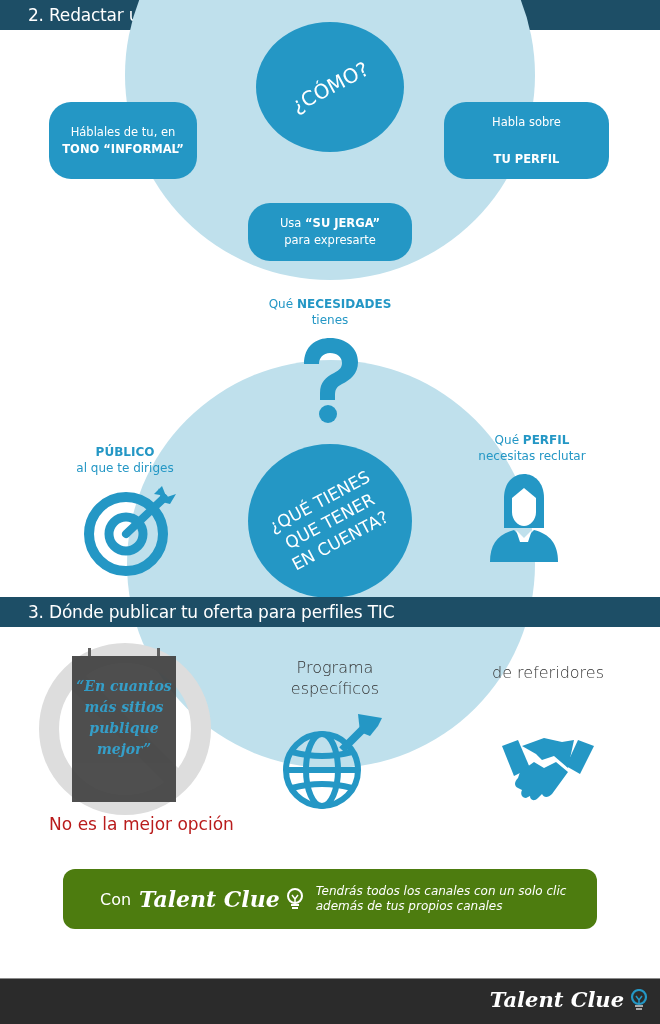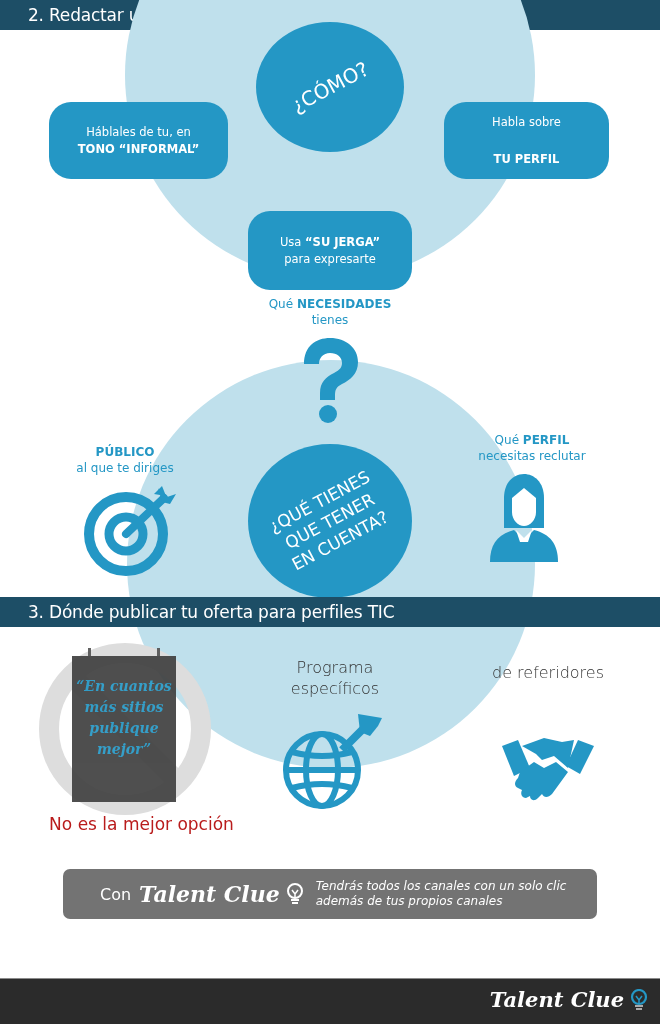--- a/index.html
+++ b/index.html
@@ -18,51 +18,51 @@
     font-family: "DejaVu Sans", sans-serif; }
   .rbox { position: absolute; background: #2497c5; border-radius: 22px; color: #ffffff;
     display: flex; flex-direction: column; align-items: center; justify-content: center;
     text-align: center; font-family: "DejaVu Sans", sans-serif; font-size: 11.5px; line-height: 17px; }
   .rbox b { font-weight: bold; }
   .label { position: absolute; text-align: center; font-family: "DejaVu Sans", sans-serif;
     font-size: 12px; line-height: 16px; color: #2497c5; }
   .label b { font-weight: bold; }
   .opt-title { position: absolute; text-align: center; font-family: "DejaVu Sans", sans-serif;
     font-size: 16px; line-height: 21px; color: #333333; font-weight: 300; }
-  .cta { position: absolute; left: 63px; top: 869px; width: 534px; height: 50px;
-    background: #737373; border-radius: 7px; color: #ffffff;
+  .cta { position: absolute; left: 63px; top: 869px; width: 534px; height: 60px;
+    background: #4d7c0f; border-radius: 12px; color: #ffffff;
     display: flex; align-items: center; }
   .footer { position: absolute; left: 0; top: 978px; width: 660px; height: 46px; background: #2b2b2b;
     border-top: 1px solid #8a8a8a; }
   .brand { font-family: "DejaVu Serif", serif; font-style: italic; font-weight: bold; }
 </style>
 </head>
 <body>
 
 <div class="header-bar" style="top:0;">
   <span>2. Redactar una oferta de empleo para perfiles TIC</span>
 </div>
 
 <div class="big-circle" style="left:125px; top:-130px; width:410px; height:410px;"></div>
 
 <div class="dark-circle" style="left:256px; top:22px; width:148px; height:130px; border-radius:50%;">
   <span style="transform:rotate(-28deg); font-size:20px; display:inline-block;">¿CÓMO?</span>
 </div>
 
-<div class="rbox" style="left:49px; top:102px; width:179px; height:77px;">
+<div class="rbox" style="left:49px; top:102px; width:148px; height:77px;">
   <span>Háblales de tu, en</span>
   <b>TONO “INFORMAL”</b>
 </div>
 
 <div class="rbox" style="left:444px; top:102px; width:165px; height:77px;gap:20px;">
   <span>Habla sobre</span>
   <b>TU PERFIL</b>
 </div>
 
-<div class="rbox" style="left:248px; top:211px; width:164px; height:79px;">
+<div class="rbox" style="left:248px; top:203px; width:164px; height:58px;">
   <span><span>Usa </span><b>“SU JERGA”</b></span>
   <span>para expresarte</span>
 </div>
 
 <div class="label" style="left:230px; top:296px; width:200px;">
   <div><span>Qué </span><b>NECESIDADES</b></div>
   <div>tienes</div>
 </div>
 
 <div class="big-circle" style="left:127px; top:360px; width:408px; height:408px;"></div>

